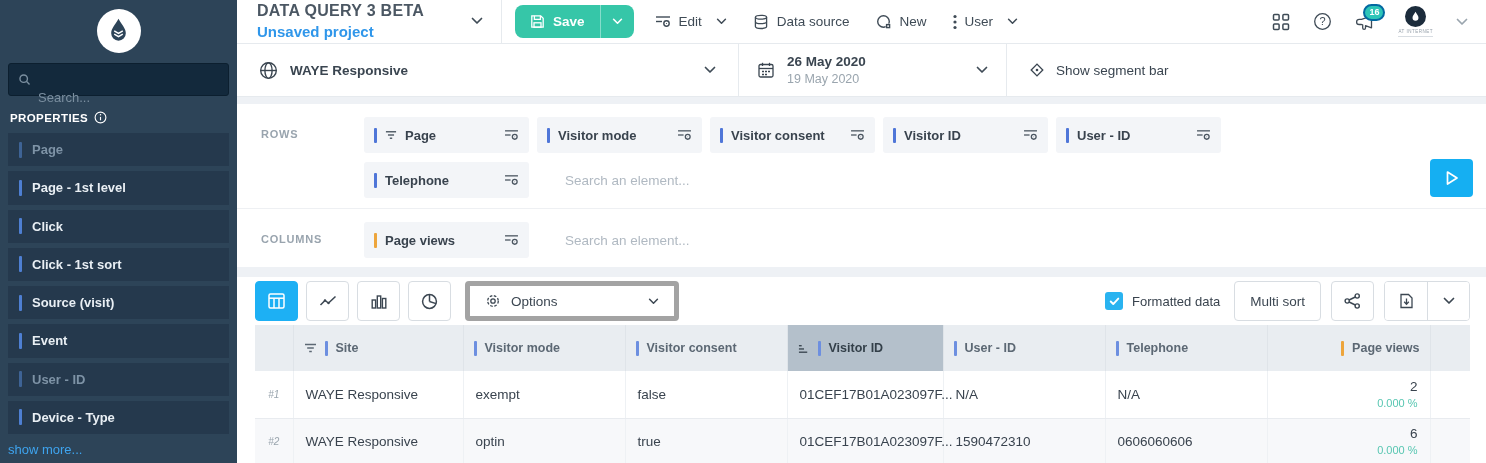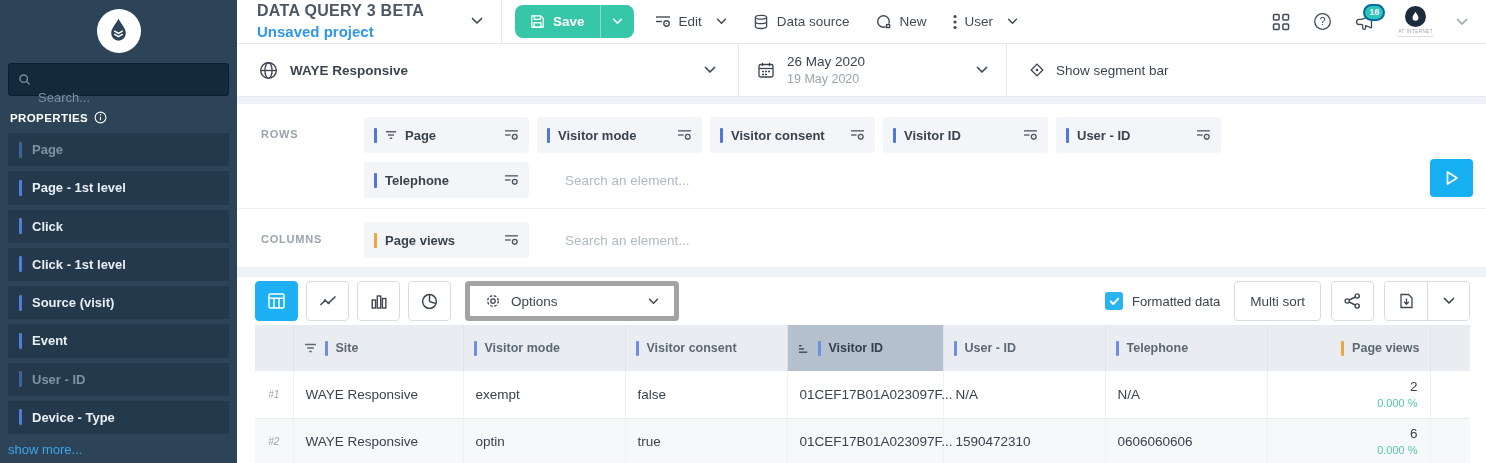--- a/index.html
+++ b/index.html
@@ -41,21 +41,21 @@
   .account { display:flex; flex-direction:column; align-items:center; gap:2px; cursor:pointer; }
   .account .circ { width:21px; height:21px; border-radius:50%; background:#1c2c3c; display:flex; align-items:center; justify-content:center; }
   .account .lbl { font-size:4.5px; color:#97a1ab; letter-spacing:.5px; border-bottom:1px solid #d8dde2; padding-bottom:2px; }
   
   .contextbar { height:53px; flex:0 0 53px; border-bottom:1px solid #e6eaee; display:flex; align-items:stretch; }
   .ctx-section { display:flex; align-items:center; border-right:1px solid #e6eaee; cursor:pointer; }
   .ctx-site { flex:0 0 502px; justify-content:space-between; padding:0 22px; }
   .ctx-left { display:flex; align-items:center; gap:12px; color:#3a4550; font-size:13.5px; font-weight:bold; }
   .ctx-date { flex:0 0 268px; justify-content:space-between; padding:0 18px; }
   .date-block { display:flex; flex-direction:column; line-height:1.3; }
-  .date-block .d1 { font-size:13.5px; font-weight:normal; color:#3a4550;text-align:right; }
+  .date-block .d1 { font-size:13.5px; font-weight:bold; color:#3a4550;text-align:right; }
   .date-block .d2 { font-size:12.5px; color:#9aa5ae; }
   .ctx-segment { border-right:none; padding:0 22px; gap:11px; color:#3a4550; font-size:13.5px; }
   .strip { height:7px; flex:0 0 7px; background:#eef1f5; }
   .strip2 { height:10px; flex:0 0 10px; background:#eef1f5; }
   
   .query-section { display:flex; padding:13px 0 10px; background:#fff; position:relative; }
   .query-section.rows { border-bottom:1px solid #eef0f3; }
   .q-label { width:127px; flex:0 0 127px; padding:11px 0 0 24px; font-size:11px; font-weight:bold; color:#99a4ae; letter-spacing:.8px; }
   .chip-rows { display:flex; flex-direction:column; gap:9px; flex:1; }
   .chip-line { display:flex; align-items:center; gap:8px; }
@@ -138,21 +138,21 @@
     <div class="side-item">
       <span class="bar"></span>
       <span class="lbl">Page - 1st level</span>
     </div>
     <div class="side-item">
       <span class="bar"></span>
       <span class="lbl">Click</span>
     </div>
     <div class="side-item">
       <span class="bar"></span>
-      <span class="lbl">Click - 1st level</span>
+      <span class="lbl">Click - 1st sort</span>
     </div>
     <div class="side-item">
       <span class="bar"></span>
       <span class="lbl">Source (visit)</span>
     </div>
     <div class="side-item">
       <span class="bar"></span>
       <span class="lbl">Event</span>
     </div>
     <div class="side-item dimmed">

